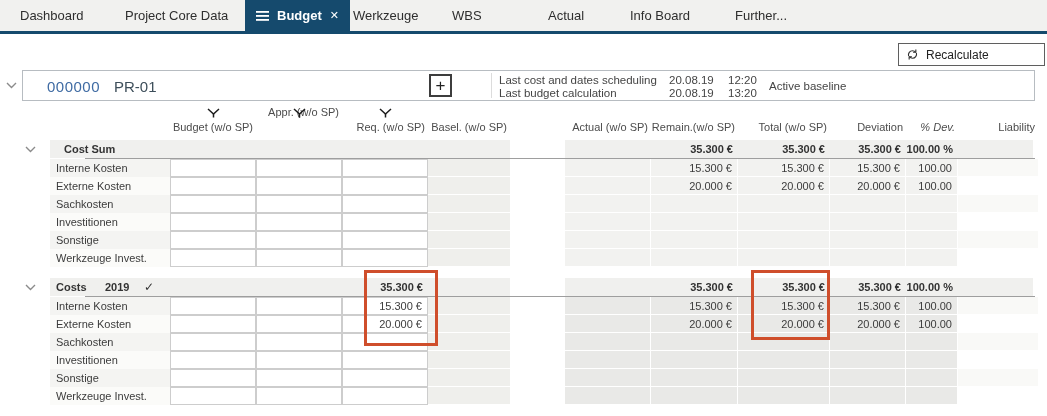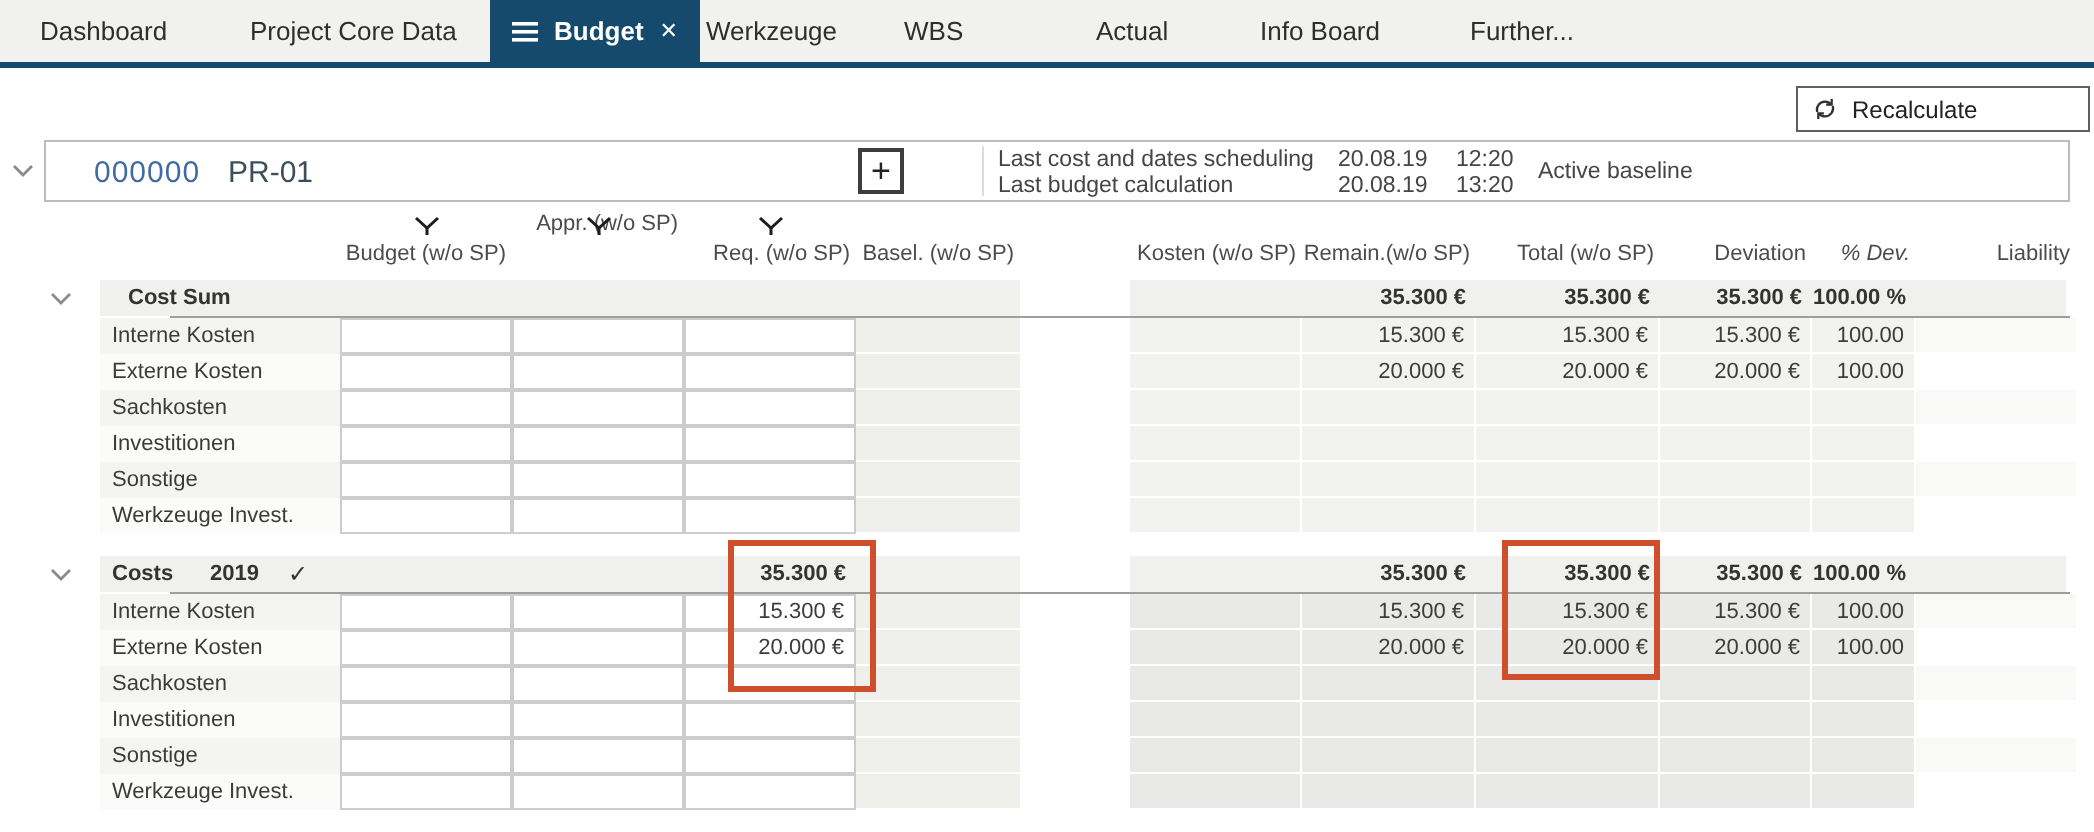--- a/index.html
+++ b/index.html
@@ -94,21 +94,21 @@
     <span class="abs info-txt" style="left:646px;top:16px;">20.08.19</span>
     <span class="abs info-txt" style="left:705px;top:16px;">13:20</span>
     <span class="abs info-txt" style="left:746px;top:9px;">Active baseline</span>
   </div>
 
   <div class="abs" id="grid" style="left:0;top:0;width:1047px;height:416px;">
       <div class="col-head" style="position: absolute; box-sizing: border-box; left: 170px; top: 121px; width: 83px; text-align: right; height: 13px;">Budget (w/o SP)</div>
       <div class="col-head" style="position: absolute; box-sizing: border-box; left: 256px; top: 106px; width: 83px; text-align: right; height: 13px;">Appr. (w/o SP)</div>
       <div class="col-head" style="position: absolute; box-sizing: border-box; left: 342px; top: 121px; width: 83px; text-align: right; height: 13px;">Req. (w/o SP)</div>
       <div class="col-head" style="position: absolute; box-sizing: border-box; left: 428px; top: 121px; width: 79px; text-align: right; height: 13px;">Basel. (w/o SP)</div>
-      <div class="col-head" style="position: absolute; box-sizing: border-box; left: 565px; top: 121px; width: 83px; text-align: right; height: 13px;">Kosten (w/o SP)</div>
+      <div class="col-head" style="position: absolute; box-sizing: border-box; left: 565px; top: 121px; width: 83px; text-align: right; height: 13px;">Actual (w/o SP)</div>
       <div class="col-head" style="position: absolute; box-sizing: border-box; left: 651px; top: 121px; width: 84px; text-align: right; height: 13px;">Remain.(w/o SP)</div>
       <div class="col-head" style="position: absolute; box-sizing: border-box; left: 738px; top: 121px; width: 89px; text-align: right; height: 13px;">Total (w/o SP)</div>
       <div class="col-head" style="position: absolute; box-sizing: border-box; left: 830px; top: 121px; width: 73px; text-align: right; height: 13px;">Deviation</div>
       <div class="col-head" style="position: absolute; box-sizing: border-box; left: 906px; top: 121px; width: 49px; text-align: right; height: 13px; font-style: italic;">% Dev.</div>
       <div class="col-head" style="position: absolute; box-sizing: border-box; left: 958px; top: 121px; width: 77px; text-align: right; height: 13px;">Liability</div>
       <div class="chev" style="position: absolute; box-sizing: border-box; left: 206px; top: 107px; width: 14px; height: 11px;">
         <svg width="13" height="10" viewBox="0 0 13 10">
           <path d="M1 1 L6.5 6 L12 1" fill="none" stroke="#1c1c1c" stroke-width="1.5"></path>
           <path d="M6.5 6 L6.5 9.5" stroke="#1c1c1c" stroke-width="1.5"></path>
         </svg>

